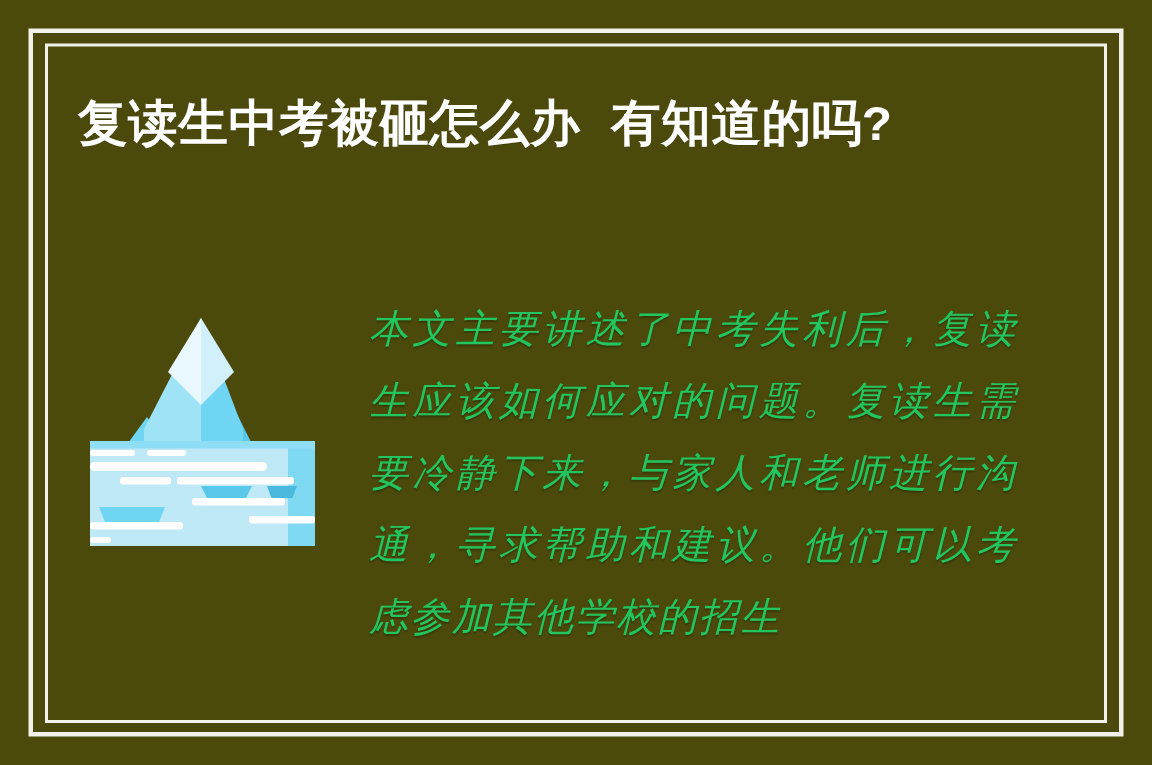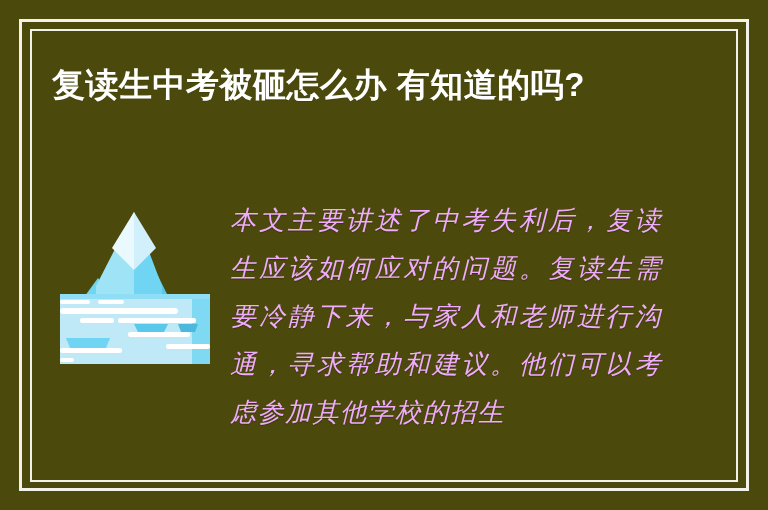--- a/index.html
+++ b/index.html
@@ -43,21 +43,21 @@
     pointer-events: none;
   }
 
   
   .title {
     position: absolute;
     left: 52px;
     top: 58px;
     width: 660px;
     color: #ffffff;
-    font-family: Liberation Sans, sans-serif;
+    font-family: Liberation Mono, monospace;
     font-weight: bold;
     font-size: 33px;
     line-height: 53px;
     letter-spacing: 0.5px;
     white-space: pre-wrap;
     text-shadow: 0 1px 0 rgba(0,0,0,0.12);
   }
 
   
   .content {
@@ -71,24 +71,24 @@
   .illus {
     position: absolute;
     left: 0px;
     top: 4px;
     width: 160px;
     height: 165px;
   }
 
   .body-text {
     position: absolute;
-    left: 178px;
+    left: 194px;
     top: 0px;
     width: 432px;
-    color: #f0abfc;
+    color: #22c55e;
     font-family: "DejaVu Sans", sans-serif;
     font-size: 26px;
     line-height: 48px;
     letter-spacing: 1.5px;
     font-style: italic;
     font-weight: 500;
     text-align: justify;
     text-shadow: 0 1px 1px rgba(0,0,0,0.25);
   }
 </style>

